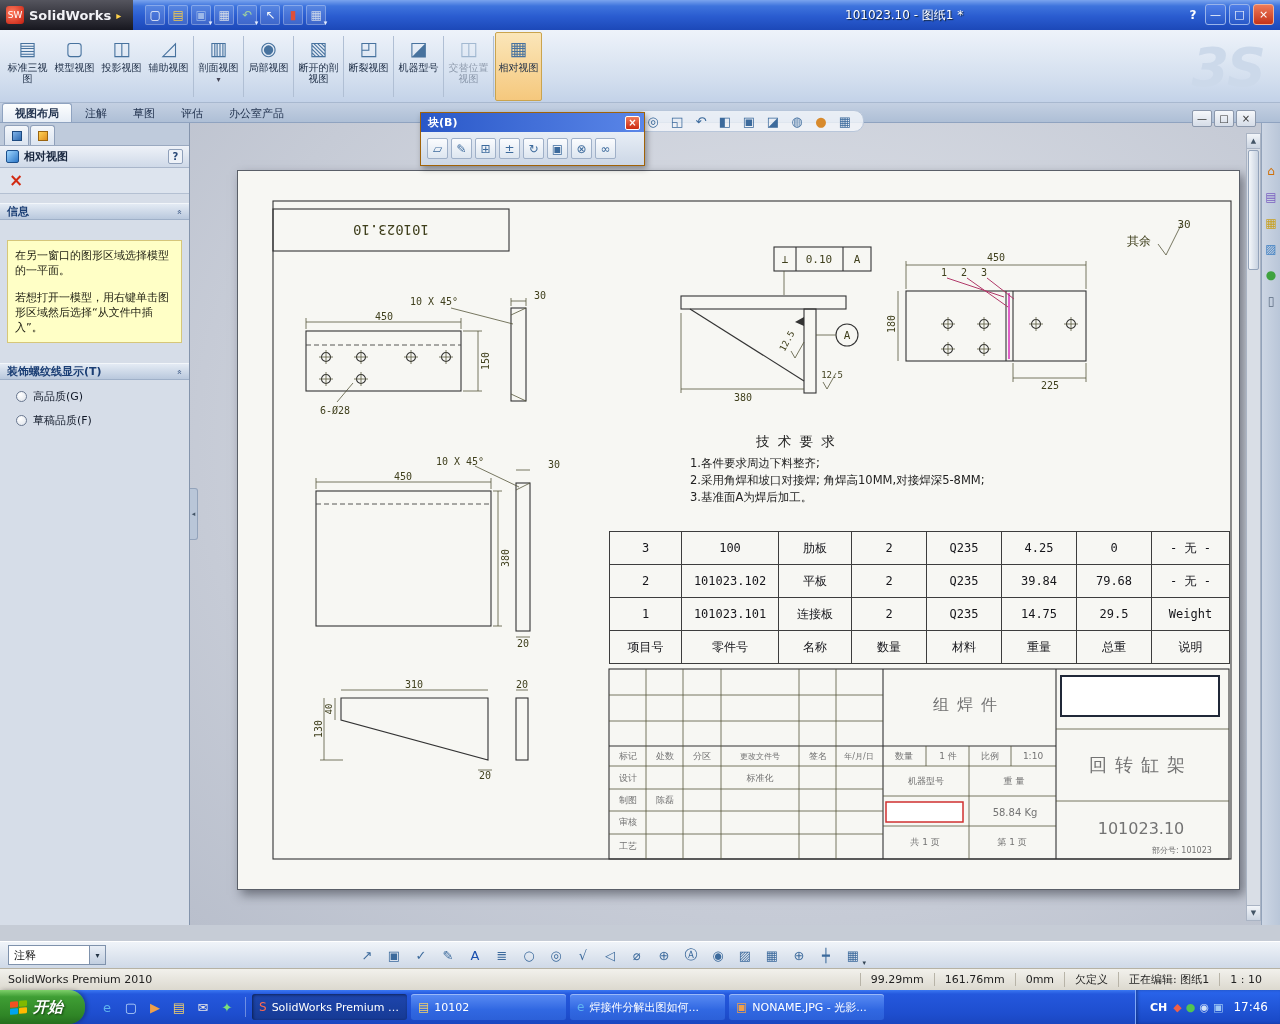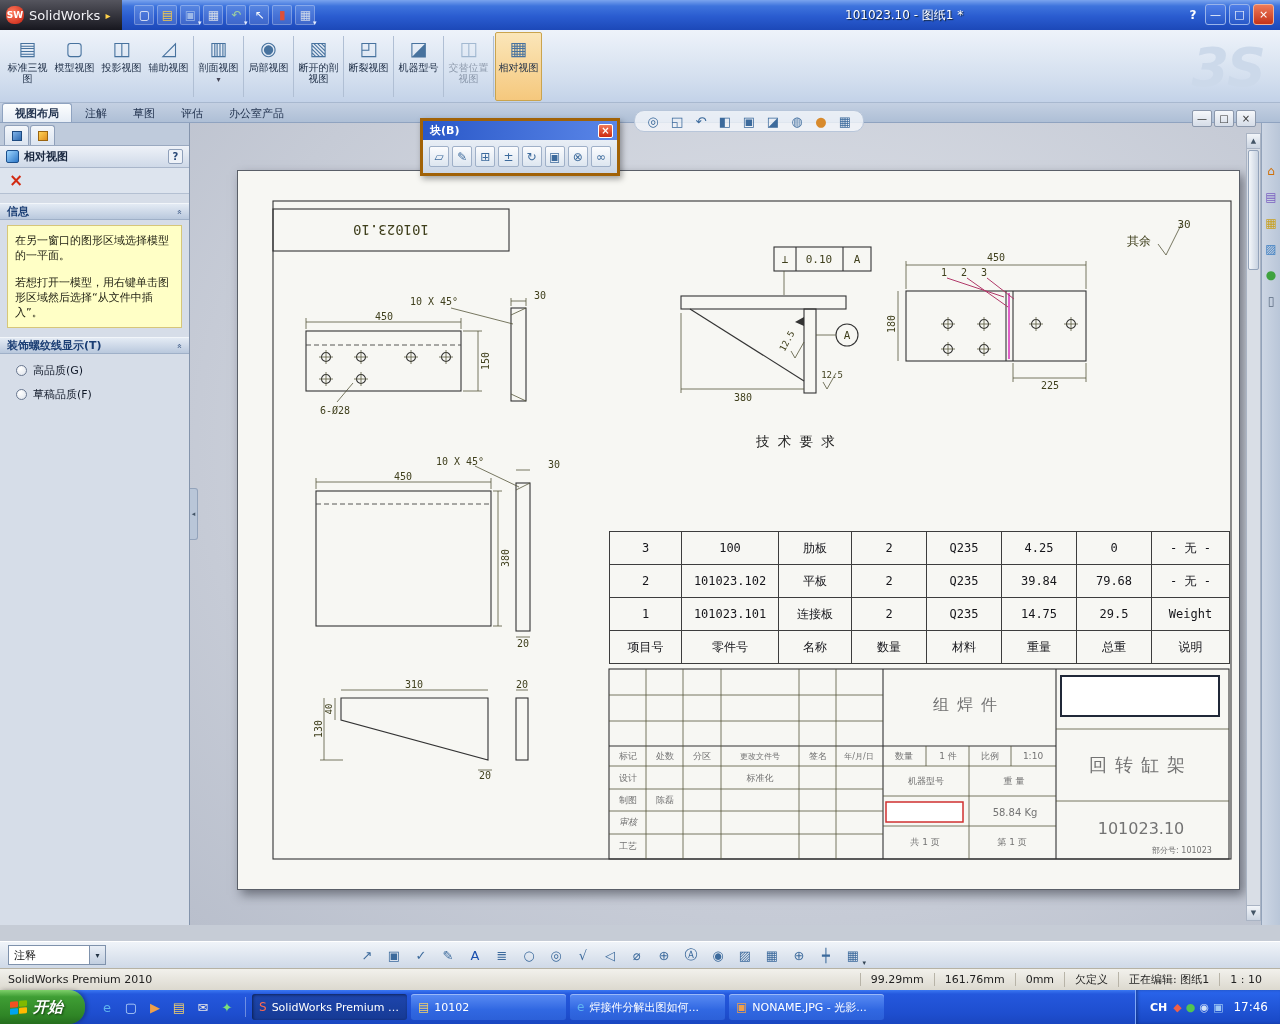--- a/index.html
+++ b/index.html
@@ -3,22 +3,22 @@
 <meta charset="utf-8">
 <style>
 *{margin:0;padding:0;box-sizing:border-box}
 html,body{width:1280px;height:1024px}
 body{font-family:"DejaVu Sans","Liberation Sans",sans-serif;background:#000}
 .screen{position:relative;width:1280px;height:1024px;overflow:hidden;background:#c6ccd6}
 
 
 .titlebar{position:absolute;left:0;top:0;width:1280px;height:30px;background:linear-gradient(180deg,#7aa4ee 0%,#3e74dd 20%,#2a5cd0 55%,#1c48b8 100%);display:flex;align-items:center;color:#fff;z-index:50}
 .brand{display:flex;align-items:center;gap:5px;height:30px;padding:0 12px 0 6px;background:linear-gradient(180deg,#55555e,#17171f)}
-.sw-mark{width:18px;height:18px;border-radius:8px;background:radial-gradient(circle at 35% 35%,#ff7a5c,#c41e10);display:flex;align-items:center;justify-content:center;font-size:9px;font-weight:bold;color:#fff}
-.brand-name{font-size:13px;font-weight:normal;color:#f2f2f6}
+.sw-mark{width:18px;height:18px;border-radius:3px;background:radial-gradient(circle at 35% 35%,#ff7a5c,#c41e10);display:flex;align-items:center;justify-content:center;font-size:9px;font-weight:normal;color:#fff}
+.brand-name{font-size:13px;font-weight:bold;color:#f2f2f6}
 .brand-arrow{font-size:10px;color:#ffd24a}
 .tb-icons{display:flex;align-items:center;gap:3px;margin-left:12px}
 .tbi{position:relative;width:20px;height:20px;border:1px solid rgba(255,255,255,.28);border-radius:2px;background:rgba(255,255,255,.13);display:flex;align-items:center;justify-content:center;font-size:12px}
 .tbi .ddm{position:absolute;right:-2px;bottom:-3px;font-size:7px;color:#e6eeff}
 .doc-title{position:absolute;left:845px;top:0;height:30px;display:flex;align-items:center;font-size:12px;color:#fff;text-shadow:1px 1px 1px #123}
 .win-ctl{position:absolute;right:6px;top:4px;display:flex;gap:3px;align-items:center}
 .win-help{width:18px;text-align:center;font-weight:bold;font-size:12px;color:#fff}
 .win-btn{width:21px;height:21px;border:1px solid #9ab4ea;border-radius:3px;background:linear-gradient(180deg,#4f7fe8,#2858c8);display:flex;align-items:center;justify-content:center;font-size:11px;color:#fff}
 .win-btn.close{background:linear-gradient(180deg,#ee7a5a,#c43318);border-color:#f0b098}
 
@@ -47,21 +47,21 @@
 .pm-tab.alt .sq{background:linear-gradient(135deg,#ffd257,#e09020);border-color:#9a6410}
 .pm-header{height:22px;display:flex;align-items:center;gap:5px;padding:0 6px;background:linear-gradient(180deg,#eef2f8,#cfd9e8);border-bottom:1px solid #a9b6ca}
 .pm-icon{width:13px;height:13px;background:linear-gradient(135deg,#9fd6ff,#2e78c8);border:1px solid #1b4f8c;border-radius:2px}
 .pm-title{font-size:11px;font-weight:bold;color:#16243c;flex:1}
 .pm-help{width:15px;height:15px;border:1px solid #8fa0ba;border-radius:2px;background:#eef2f8;font-size:10px;font-weight:bold;color:#2b4a78;display:flex;align-items:center;justify-content:center}
 .pm-actions{height:26px;display:flex;align-items:center;padding:0 9px;border-bottom:1px solid #b4c0d2;background:#dde4ee}
 .pm-cancel{font-size:17px;font-weight:bold;color:#d22a12;line-height:1}
 .sec-bar{height:17px;margin-top:9px;display:flex;align-items:center;justify-content:space-between;padding:0 7px;background:linear-gradient(180deg,#e4ebf4,#b9c8dd);border-top:1px solid #f2f6fa;border-bottom:1px solid #9fb0c8}
 .sec-t{font-size:11px;font-weight:bold;color:#1b3e74}
 .chev{font-size:9px;color:#44608c;transform:rotate(-90deg)}
-.info-box{margin:5px 7px;padding:7px;background:#ffffc6;border:1px solid #d6c67a;font-size:11px;line-height:15px;color:#1c1c10}
+.info-box{margin:20px 7px;padding:7px;background:#ffffc6;border:1px solid #d6c67a;font-size:11px;line-height:15px;color:#1c1c10}
 .info-box p+p{margin-top:12px}
 .radio-row{display:flex;align-items:center;gap:6px;margin:9px 0 0 16px;font-size:11px;color:#101828}
 .radio-dot{width:11px;height:11px;border-radius:50%;border:1px solid #6a7890;background:radial-gradient(circle at 35% 30%,#fff,#dde2ea)}
 
 
 .graphics{position:absolute;left:190px;top:123px;width:1090px;height:802px;background:radial-gradient(ellipse at 55% 40%,#e3e6ec 0%,#c6cbd6 70%,#b9bfcc 100%);overflow:hidden}
 .sheet{position:absolute;left:47px;top:47px;width:1003px;height:720px;background:#f7f7f3;border:1px solid #5a5f68;box-shadow:4px 5px 10px rgba(30,34,44,.5)}
 .sheet svg{position:absolute;left:0;top:0}
 .g1{stroke:#333;stroke-width:1.1;fill:none}
 .g2{stroke:#55553a;stroke-width:.8;fill:none}
@@ -74,21 +74,21 @@
 .bom td{border:1px solid #3d3d3d;text-align:center;height:33px;padding:0;overflow:hidden}
 .techreq{position:absolute;left:452px;top:262px;width:350px;color:#222}
 .trt{font-size:13.5px;margin-left:66px;letter-spacing:2px;margin-bottom:4px}
 .trl-line{font-size:11.5px;line-height:17px;white-space:nowrap}
 
 
 .hud{position:absolute;left:634px;top:110px;height:22px;display:flex;align-items:center;gap:6px;padding:0 9px;background:rgba(246,249,253,.78);border:1px solid #b8c6da;border-radius:10px;z-index:30}
 .hudi{width:18px;display:flex;align-items:center;justify-content:center;font-size:13px;color:#3c6a9c}
 .docctl{position:absolute;left:1192px;top:110px;display:flex;gap:2px;z-index:30}
 .dbtn{width:20px;height:17px;border:1px solid #8c98ac;border-radius:2px;background:linear-gradient(180deg,#f6f8fb,#d6dde8);font-size:10px;color:#333;display:flex;align-items:center;justify-content:center}
-.blockbar{position:absolute;left:420px;top:118px;width:200px;z-index:40;border:3px solid #a16207;box-shadow:2px 3px 6px rgba(0,0,0,.35)}
+.blockbar{position:absolute;left:420px;top:112px;width:225px;z-index:40;border:1px solid #a16207;box-shadow:2px 3px 6px rgba(0,0,0,.35)}
 .bb-title{height:19px;background:linear-gradient(90deg,#2a58c8,#5a86e8);display:flex;align-items:center;padding:0 4px 0 7px;color:#fff;font-size:11px;font-weight:bold}
 .bb-sp{flex:1}
 .bb-close{width:15px;height:14px;background:linear-gradient(180deg,#f07a5a,#cc2a10);border:1px solid #fff;border-radius:2px;color:#fff;font-size:10px;display:flex;align-items:center;justify-content:center}
 .bb-body{height:33px;background:linear-gradient(180deg,#e8eef6,#ccd7e6);display:flex;align-items:center;gap:3px;padding:0 6px}
 .bbi{width:21px;height:21px;border:1px solid #9fb0c8;border-radius:2px;background:linear-gradient(180deg,#fbfcfe,#dde6f0);font-size:12px;color:#3c6a9c;display:flex;align-items:center;justify-content:center}
 .splitter{position:absolute;left:190px;top:488px;width:8px;height:52px;background:#b9c6d8;border:1px solid #93a3ba;border-left:none;border-radius:0 3px 3px 0;display:flex;align-items:center;justify-content:center;font-size:7px;color:#456;z-index:6}
 
 
 .vscroll{position:absolute;left:1246px;top:133px;width:15px;height:788px;background:#d9dee6;border:1px solid #aab4c4;z-index:5}
 .vs-btn{height:15px;display:flex;align-items:center;justify-content:center;font-size:7px;color:#456;background:linear-gradient(180deg,#f2f5f9,#ccd5e2);border-bottom:1px solid #aab4c4}
@@ -457,21 +457,21 @@
           <span class="tbc" style="left: 390px; top: 585px; font-size: 9px; transform: translate(-50%, -50%);">标记</span>
           <span class="tbc" style="left: 427px; top: 585px; font-size: 9px; transform: translate(-50%, -50%);">处数</span>
           <span class="tbc" style="left: 464px; top: 585px; font-size: 9px; transform: translate(-50%, -50%);">分区</span>
           <span class="tbc" style="left: 522px; top: 585px; font-size: 8px; transform: translate(-50%, -50%);">更改文件号</span>
           <span class="tbc" style="left: 580px; top: 585px; font-size: 9px; transform: translate(-50%, -50%);">签名</span>
           <span class="tbc" style="left: 621px; top: 585px; font-size: 8px; transform: translate(-50%, -50%);">年/月/日</span>
           <span class="tbc" style="left: 390px; top: 607px; font-size: 9px; transform: translate(-50%, -50%);">设计</span>
           <span class="tbc" style="left: 522px; top: 607px; font-size: 9px; transform: translate(-50%, -50%);">标准化</span>
           <span class="tbc" style="left: 390px; top: 629px; font-size: 9px; transform: translate(-50%, -50%);">制图</span>
           <span class="tbc" style="left: 427px; top: 629px; font-size: 9px; transform: translate(-50%, -50%);">陈磊</span>
-          <span class="tbc" style="left: 390px; top: 651px; font-size: 9px; transform: translate(-50%, -50%); font-style: italic;">审核</span>
+          <span class="tbc" style="left: 390px; top: 651px; font-size: 9px; transform: translate(-50%, -50%);">审核</span>
           <span class="tbc" style="left: 390px; top: 675px; font-size: 9px; transform: translate(-50%, -50%);">工艺</span>
           <span class="tbc" style="left: 666px; top: 585px; font-size: 9px; transform: translate(-50%, -50%);">数量</span>
           <span class="tbc" style="left: 710px; top: 585px; font-size: 9px; transform: translate(-50%, -50%);">1 件</span>
           <span class="tbc" style="left: 752px; top: 585px; font-size: 9px; transform: translate(-50%, -50%);">比例</span>
           <span class="tbc" style="left: 795px; top: 585px; font-size: 9px; transform: translate(-50%, -50%);">1:10</span>
           <span class="tbc" style="left: 688px; top: 610px; font-size: 9px; transform: translate(-50%, -50%);">机器型号</span>
           <span class="tbc" style="left: 776px; top: 610px; font-size: 9px; transform: translate(-50%, -50%);">重  量</span>
           <span class="tbc" style="left: 777px; top: 641px; font-size: 10px; transform: translate(-50%, -50%);">58.84 Kg</span>
           <span class="tbc" style="left: 687px; top: 671px; font-size: 9px; transform: translate(-50%, -50%);">共 1 页</span>
           <span class="tbc" style="left: 774px; top: 671px; font-size: 9px; transform: translate(-50%, -50%);">第 1 页</span>
@@ -529,20 +529,25 @@
               <td>数量</td>
               <td>材料</td>
               <td>重量</td>
               <td>总重</td>
               <td>说明</td>
             </tr>
           </tbody>
       </table>
       <div class="techreq">
         <div class="trt">技 术 要 求</div>
+        <div>
+            <div class="trl-line">1.各件要求周边下料整齐;</div>
+            <div class="trl-line">2.采用角焊和坡口对接焊; 角焊高10MM,对接焊深5-8MM;</div>
+            <div class="trl-line">3.基准面A为焊后加工。</div>
+          </div>
       </div>
     </div>
   </div>
 
   <div class="hud">
       <div class="hudi">
         <span class="glyph">◎</span>
       </div>
       <div class="hudi">
         <span class="glyph">◱</span>

